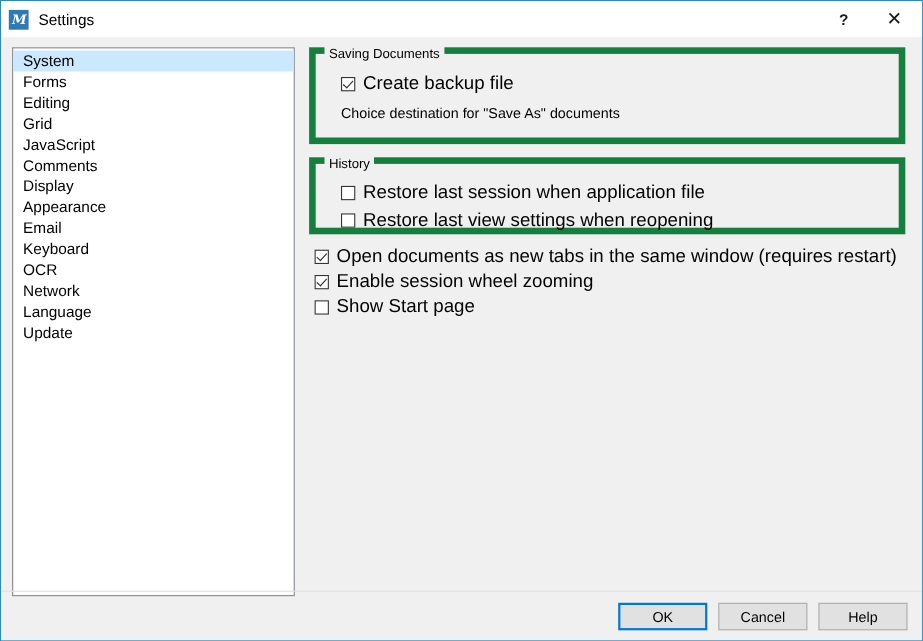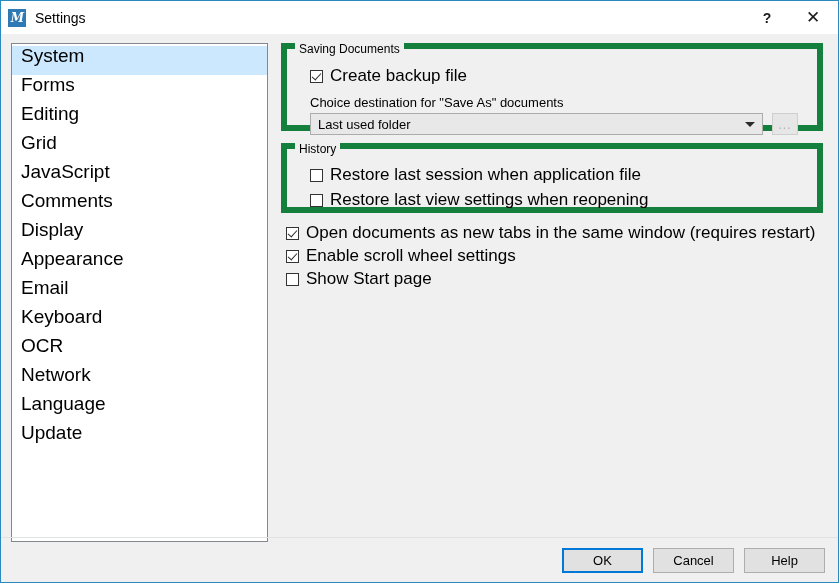--- a/index.html
+++ b/index.html
@@ -91,24 +91,24 @@
     top: 9px;
     width: 257px;
     height: 499px;
     background: #ffffff;
     border: 1px solid #828790;
     box-sizing: border-box;
     overflow: hidden;
     padding-top: 2px;
   }
   .category-item {
-    height: 29px;
+    height: 19px;
     line-height: 19px;
     padding-left: 9px;
-    font-size: 19px;
+    font-size: 14px;
     color: #000000;
     white-space: nowrap;
   }
   .category-item.selected {
     background: #cbe8ff;
   }
 
   
   .panel {
     position: absolute;
@@ -315,29 +315,20 @@
       <div class="groupbox group-saving">
         <div class="group-title">Saving Documents</div>
 
         <div class="check-row" style="position:absolute; left:23px; top:20px;">
           <span class="cb checked"></span>
           <span class="check-label">Create backup file</span>
         </div>
 
         <div class="field-label" style="position:absolute; left:23px; top:46px;">Choice destination for "Save As" documents</div>
 
-        <div class="combo-row" style="position:absolute; left:23px; top:64px;">
-          <div class="combo">
-            <span class="combo-value">Last used folder</span>
-            <span class="combo-arrow">
-                <span></span>
-              </span>
-          </div>
-          <div class="browse-btn">...</div>
-        </div>
       </div>
 
       <div class="groupbox group-history">
         <div class="group-title">History</div>
 
         <div class="check-row" style="position:absolute; left:23px; top:19px;">
           <span class="cb"></span>
           <span class="check-label">Restore last session when application file</span>
         </div>
 
@@ -347,21 +338,21 @@
         </div>
       </div>
 
       <div class="loose-checks">
         <div class="check-row">
           <span class="cb checked"></span>
           <span class="check-label">Open documents as new tabs in the same window (requires restart)</span>
         </div>
         <div class="check-row">
           <span class="cb checked"></span>
-          <span class="check-label">Enable scroll wheel settings</span>
+          <span class="check-label">Enable session wheel zooming</span>
         </div>
         <div class="check-row">
           <span class="cb"></span>
           <span class="check-label">Show Start page</span>
         </div>
       </div>
 
     </div>
 
     <div class="footer-sep"></div>

